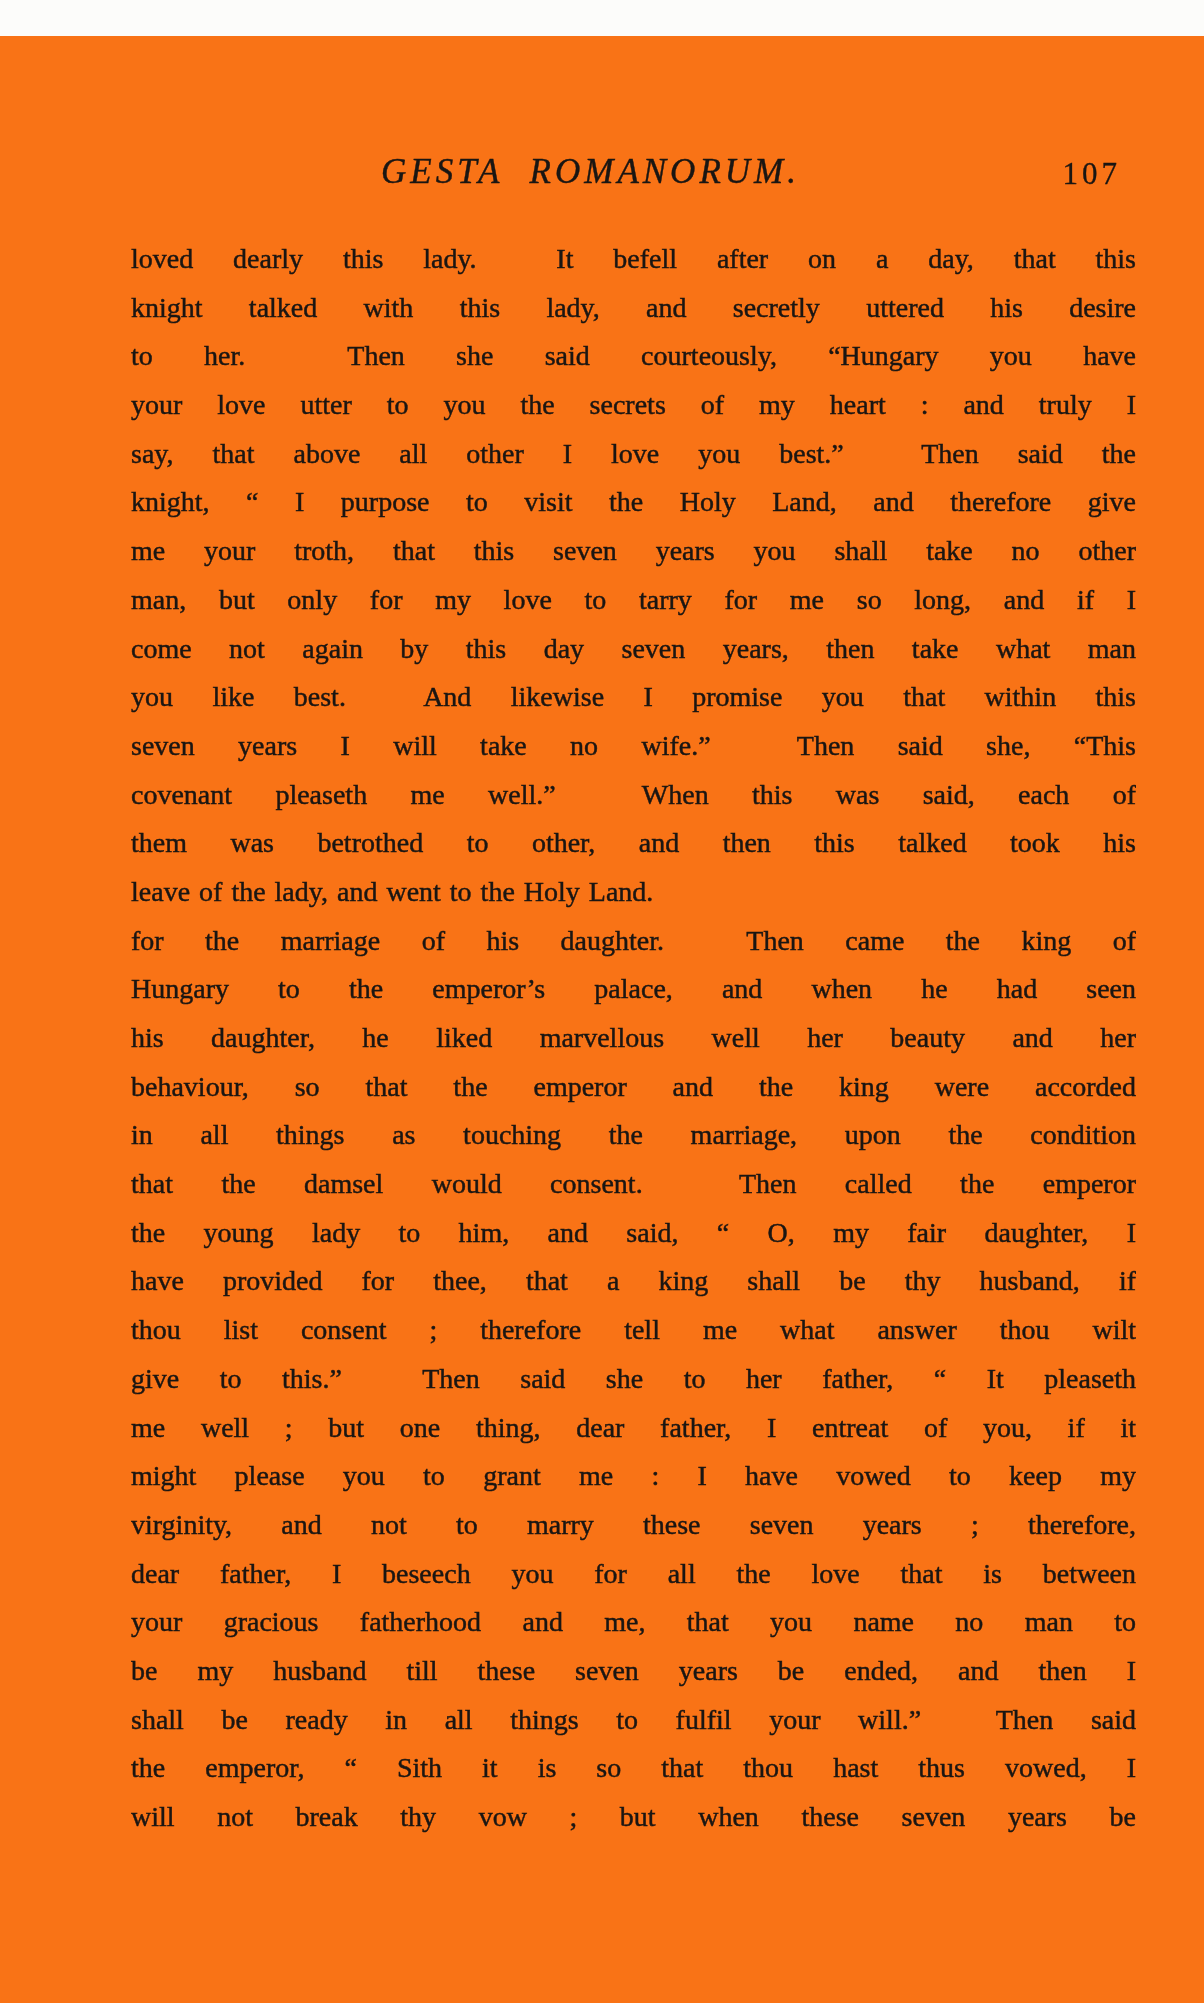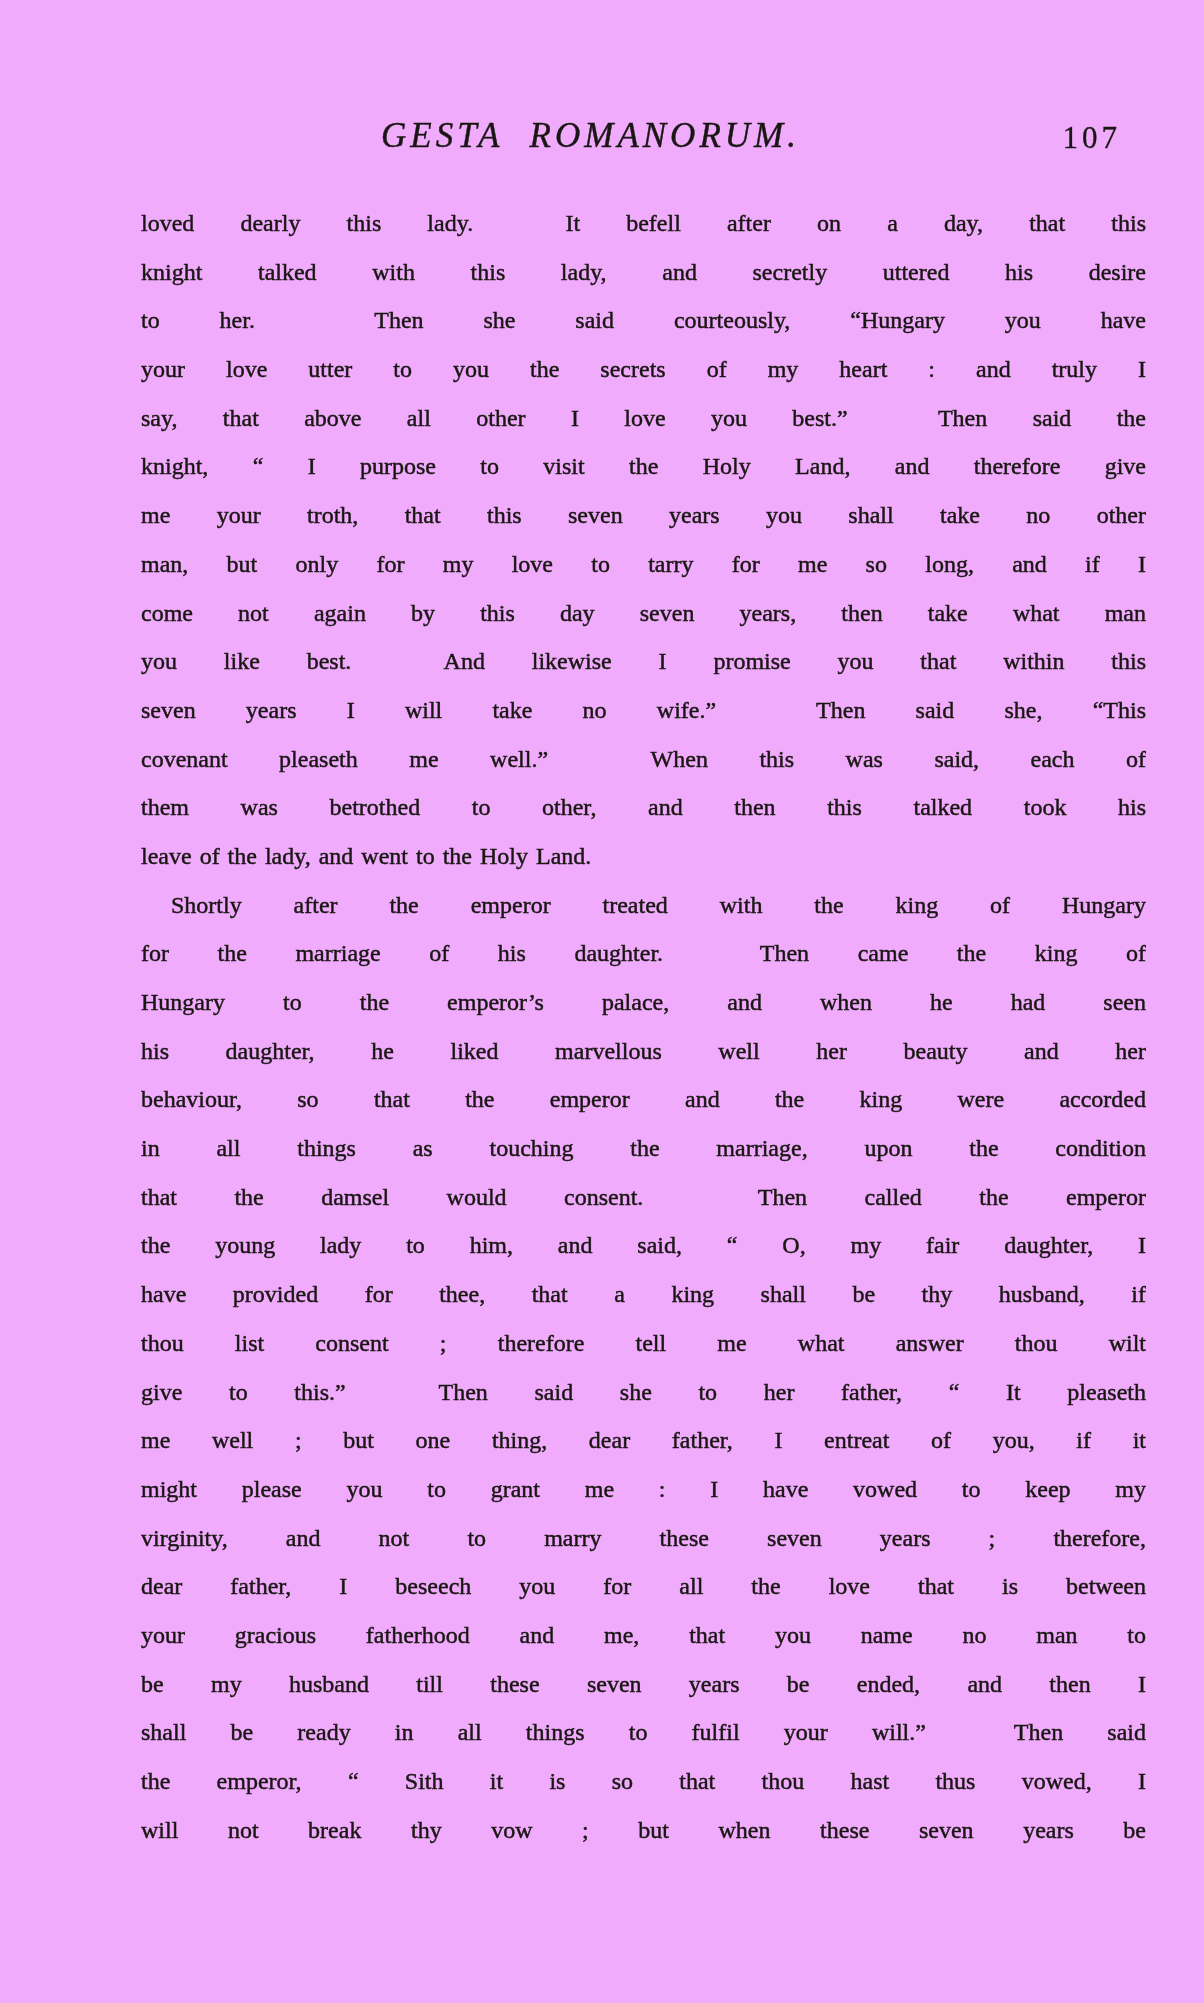--- a/index.html
+++ b/index.html
@@ -8,21 +8,22 @@
     height: 2003px;
     background: #fcfcfa;
     position: relative;
     overflow: hidden;
     font-family: "Liberation Serif", "DejaVu Serif", serif;
     color: #1a1613;
   }
   .page {
     position: absolute;
     inset: 0;
-    background: #f0abfc;
+    background: #f97316;
+    margin-top: 36px;
   }
   
   .running-head {
     position: absolute;
     top: 116px;
     left: 128px;
     width: 1005px;
     height: 48px;
   }
   .head-title {
@@ -43,23 +44,23 @@
     right: 12px;
     top: 4px;
     font-size: 31px;
     letter-spacing: 4px;
     -webkit-text-stroke: 0.3px currentColor;
   }
   
   .text-block {
     position: absolute;
     top: 199px;
-    left: 141px;
+    left: 131px;
     width: 1005px;
-    font-size: 24px;
+    font-size: 28px;
     line-height: 48.7px;
     word-spacing: 2px;
     -webkit-text-stroke: 0.45px currentColor; 
   }
   .line {
     height: 48.7px;
     overflow: hidden;
     text-align: justify;
     text-align-last: justify;
     white-space: pre-wrap;
@@ -89,21 +90,20 @@
       <div class="line">say, that above all other I love you best.”  Then said the</div>
       <div class="line">knight, “ I purpose to visit the Holy Land, and therefore give</div>
       <div class="line">me your troth, that this seven years you shall take no other</div>
       <div class="line">man, but only for my love to tarry for me so long, and if I</div>
       <div class="line">come not again by this day seven years, then take what man</div>
       <div class="line">you like best.  And likewise I promise you that within this</div>
       <div class="line">seven years I will take no wife.”  Then said she, “This</div>
       <div class="line">covenant pleaseth me well.”  When this was said, each of</div>
       <div class="line">them was betrothed to other, and then this talked took his</div>
       <div class="line flush">leave of the lady, and went to the Holy Land.</div>
-      <div class="line indent">Shortly after the emperor treated with the king of Hungary</div>
       <div class="line">for the marriage of his daughter.  Then came the king of</div>
       <div class="line">Hungary to the emperor’s palace, and when he had seen</div>
       <div class="line">his daughter, he liked marvellous well her beauty and her</div>
       <div class="line">behaviour, so that the emperor and the king were accorded</div>
       <div class="line">in all things as touching the marriage, upon the condition</div>
       <div class="line">that the damsel would consent.  Then called the emperor</div>
       <div class="line">the young lady to him, and said, “ O, my fair daughter, I</div>
       <div class="line">have provided for thee, that a king shall be thy husband, if</div>
       <div class="line">thou list consent ; therefore tell me what answer thou wilt</div>
       <div class="line">give to this.”  Then said she to her father, “ It pleaseth</div>

